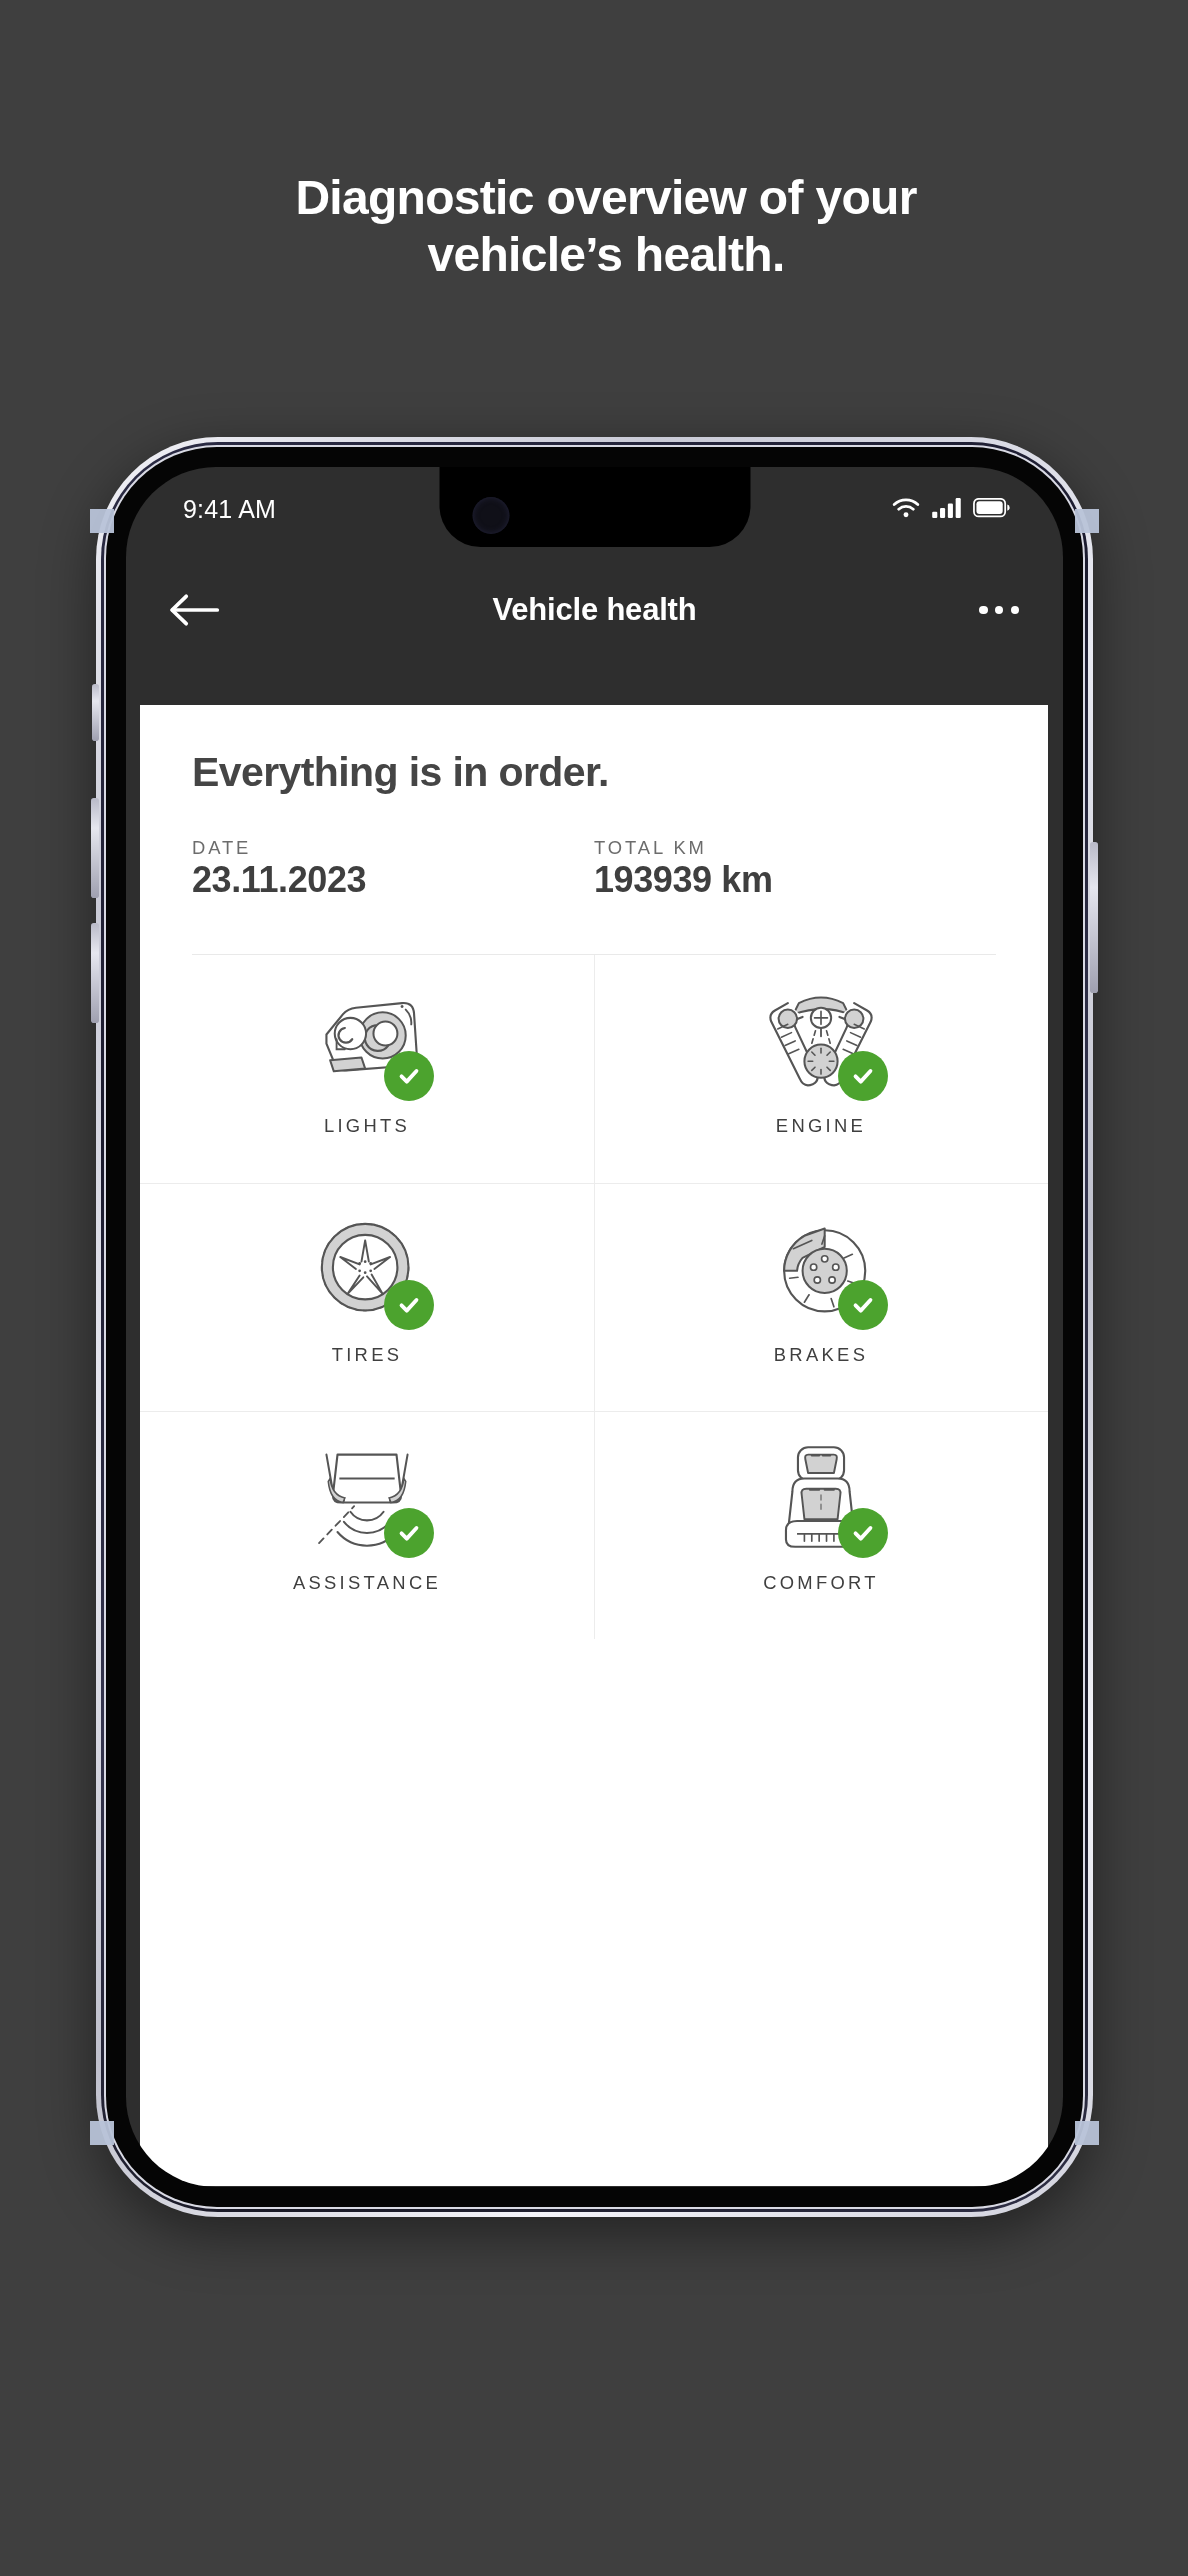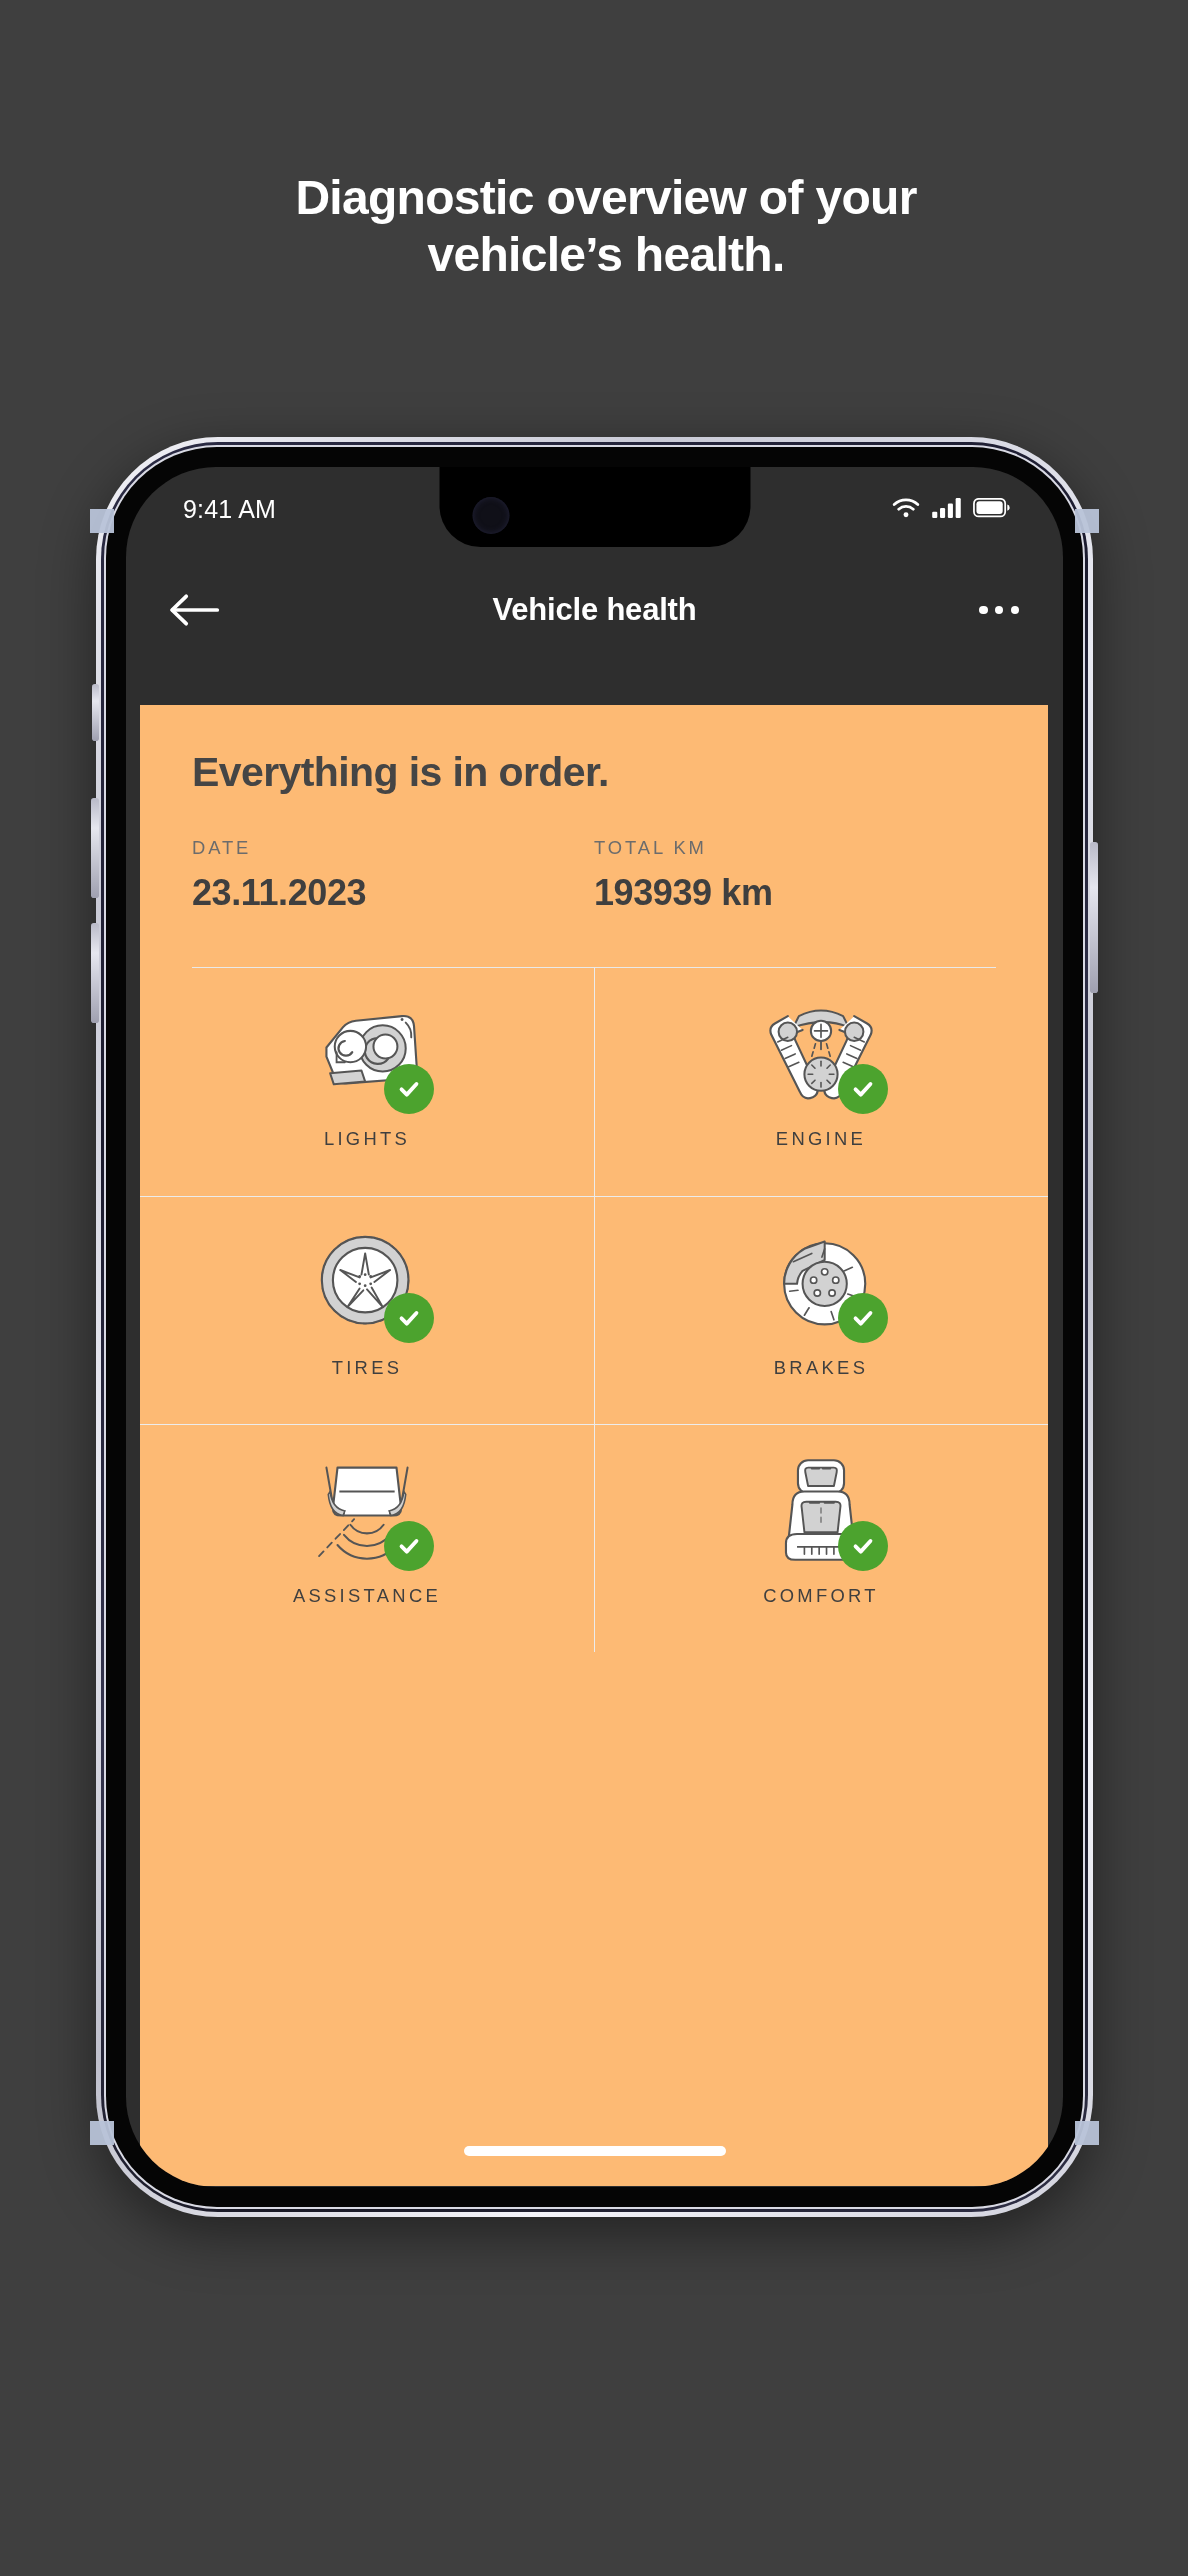--- a/index.html
+++ b/index.html
@@ -110,35 +110,35 @@
   }
   .nav-more {
     position:absolute; right:44px; display:flex; gap:7.4px; align-items:center;
   }
   .nav-more i { width:8.3px; height:8.3px; border-radius:50%; background:#ffffff; display:block; }
 
   
   .card {
     position:absolute; left:14px; top:238px;
     width:908px; height:1481px;
-    background:#fdba74;
+    background:#ffffff;
     overflow:hidden;
   }
   .card-pad { padding:44px 52px 0 52px; }
   .card-title {
     font-size:41px; font-weight:bold; color:#454545;
     letter-spacing:-0.6px;
   }
   .stats { display:flex; margin-top:41px; }
   .stat { width:50%; }
   .stat-label {
     font-size:18.4px; color:#6c6c6c; letter-spacing:2.9px; font-weight:400;
   }
   .stat-value {
-    margin-top:13px; font-size:36px; font-weight:bold; color:#3f3f3f;
+    font-size:36px; font-weight:bold; color:#3f3f3f;
     letter-spacing:-0.4px;
   }
   .card-rule {
     margin:53px 0 0 0; height:0.9px; background:#e9e9e9;
   }
 
   
   .grid { position:relative; padding:0 0 0 0; }
   .grid-row {
     display:flex; position:relative;

